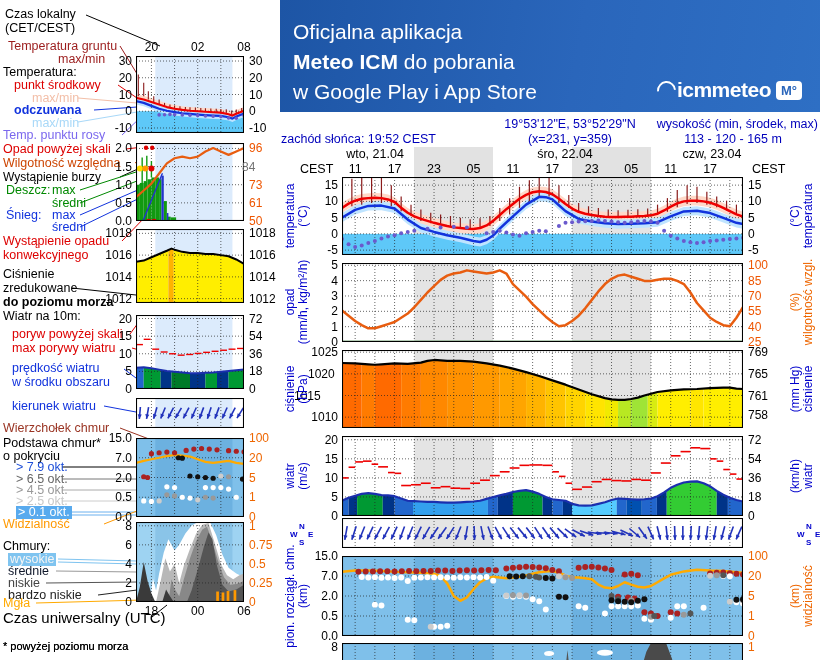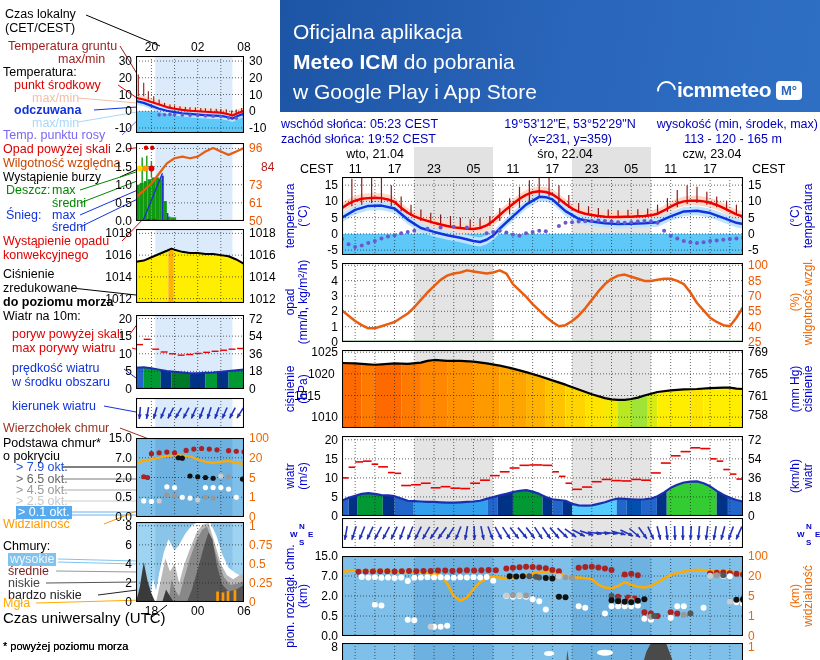--- a/index.html
+++ b/index.html
@@ -101,42 +101,41 @@
       <div class="lbl" style="left: 3px; top: 437px; position: absolute; color: rgb(0, 0, 0); font-size: 12.5px;">Podstawa chmur*</div>
       <div class="lbl" style="left: 3px; top: 450px; position: absolute; color: rgb(0, 0, 0); font-size: 12.5px;">o pokryciu</div>
       <div class="lbl" style="left: 16px; top: 461px; position: absolute; color: #1d4ed8; font-size: 12.5px;">&gt; 7.9 okt.</div>
       <div class="lbl" style="left: 16px; top: 473px; position: absolute; color: rgb(102, 102, 102); font-size: 12.5px;">&gt; 6.5 okt.</div>
       <div class="lbl" style="left: 16px; top: 484px; position: absolute; color: rgb(153, 153, 153); font-size: 12.5px;">&gt; 4.5 okt.</div>
       <div class="lbl" style="left: 16px; top: 495px; position: absolute; color: rgb(200, 200, 200); font-size: 12.5px;">&gt; 2.5 okt.</div>
       <div class="lbl" style="left: 16px; top: 506px; position: absolute; color: rgb(255, 255, 255); font-size: 12.5px; background: rgb(88, 170, 238); padding: 0px 2px;">&gt; 0.1 okt.</div>
       <div class="lbl" style="left: 3px; top: 518px; position: absolute; color: rgb(255, 153, 0); font-size: 12.5px;">Widzialność</div>
       <div class="lbl" style="left: 3px; top: 540px; position: absolute; color: rgb(0, 0, 0); font-size: 12.5px;">Chmury:</div>
       <div class="lbl" style="left: 8px; top: 553px; position: absolute; color: rgb(245, 245, 245); font-size: 12.5px; background: rgb(127, 196, 240); padding: 0px 2px;">wysokie</div>
-      <div class="lbl" style="left: 8px; top: 565px; position: absolute; color: #7f1d1d; font-size: 12.5px;">średnie</div>
+      <div class="lbl" style="left: 8px; top: 565px; position: absolute; color: #0f172a; font-size: 12.5px;">średnie</div>
       <div class="lbl" style="left: 8px; top: 577px; position: absolute; color: rgb(68, 68, 68); font-size: 12.5px;">niskie</div>
       <div class="lbl" style="left: 8px; top: 589px; position: absolute; color: rgb(34, 34, 34); font-size: 12.5px;">bardzo niskie</div>
       <div class="lbl" style="left: 3px; top: 597px; position: absolute; color: rgb(255, 170, 0); font-size: 12.5px;">Mgła</div>
       <div class="lbl" style="left: 3px; top: 611px; position: absolute; color: rgb(0, 0, 0); font-size: 15px;">Czas uniwersalny (UTC)</div>
       <div class="lbl" style="left: 3px; top: 640px; position: absolute; color: rgb(0, 0, 0); font-size: 11px;">* powyżej poziomu morza</div>
       <div style="position: absolute; left: 3px; top: 640px; font-size: 11px; color: rgb(0, 0, 0);">* powyżej poziomu morza</div>
     </div>
 
   <div id="banner">
     <div class="bline" style="top:50px"><b>Meteo ICM</b><span> do pobrania</span></div>
     <div class="bline" style="top:20px">Oficjalna aplikacja</div>
     <div class="bline" style="top:80px">w Google Play i App Store</div>
 
     <div id="logo">
       <span class="swoosh"></span>
       <span class="ltxt">icmmeteo</span>
       <span class="badge">M°</span>
     </div>
   </div>
 
-  <div class="hdr" style="left:281px;top:117px">wschód słońca: 05:23 CEST</div>
   <div class="hdr" style="left:281px;top:132px">zachód słońca: 19:52 CEST</div>
   <div class="hdr" style="left:470px;top:117px;width:200px;text-align:center">19°53'12"E, 53°52'29"N</div>
   <div class="hdr" style="left:470px;top:132px;width:200px;text-align:center">(x=231, y=359)</div>
   <div class="hdr" style="left:648px;top:117px;width:170px;text-align:right">wysokość (min, środek, max)</div>
   <div class="hdr" style="left:648px;top:132px;width:170px;text-align:center">113 - 120 - 165 m</div>
 
   <div id="axisrow">
       <div style="position: absolute; left: 414px; top: 147px; width: 79px; height: 30px; background: rgb(226, 226, 226);"></div>
       <div style="position: absolute; left: 572px; top: 147px; width: 79px; height: 30px; background: rgb(226, 226, 226);"></div>
       <div class="ax" style="position: absolute; left: 300px; top: 162px; font-size: 12.5px;">CEST</div>
@@ -965,21 +964,21 @@
         <line x1="10.799999999999999" y1="76.91162790697675" x2="14.657142857142857" y2="76.91162790697675" stroke="#dd0000" stroke-width="2"></line>
         <line x1="16.2" y1="76.91162790697675" x2="20.057142857142857" y2="76.91162790697675" stroke="#dd0000" stroke-width="2"></line>
         <rect x="0.5" y="0.5" width="107" height="77" fill="none" stroke="#000" stroke-width="1.1"></rect>
       </svg>
       <div class="tick tickL" style="position: absolute; left: 88px; top: 142.442px; width: 44px; text-align: right; color: rgb(0, 0, 0);">2.0</div>
       <div class="tick tickL" style="position: absolute; left: 88px; top: 160.581px; width: 44px; text-align: right; color: rgb(0, 0, 0);">1.5</div>
       <div class="tick tickL" style="position: absolute; left: 88px; top: 178.721px; width: 44px; text-align: right; color: rgb(0, 0, 0);">1.0</div>
       <div class="tick tickL" style="position: absolute; left: 88px; top: 196.86px; width: 44px; text-align: right; color: rgb(0, 0, 0);">0.5</div>
       <div class="tick tickL" style="position: absolute; left: 88px; top: 215px; width: 44px; text-align: right; color: rgb(0, 0, 0);">0.0</div>
       <div class="tick" style="left: 249px; top: 142.442px; color: rgb(238, 85, 0);">96</div>
-      <div class="tick" style="left: 261px; top: 160.581px; color: #b91c1c;">84</div>
+      <div class="tick" style="left: 242px; top: 160.581px; color: #737373;">84</div>
       <div class="tick" style="left: 249px; top: 178.721px; color: rgb(238, 85, 0);">73</div>
       <div class="tick" style="left: 249px; top: 196.86px; color: rgb(238, 85, 0);">61</div>
       <div class="tick" style="left: 249px; top: 215px; color: rgb(238, 85, 0);">50</div>
       <svg width="108" height="74" style="position:absolute;left:136px;top:229px">
         <rect x="0" y="0" width="108" height="74" fill="#fff"></rect>
         <rect x="19.285714285714285" y="0" width="77.14285714285714" height="74" fill="#dcebfc"></rect>
         <defs>
           <clipPath id="cp2">
             <path d="M0,32.64705882352963L0,32.64705882352963L7.7142857142857135,31.558823529411725L15.428571428571427,28.29411764705926L23.142857142857142,25.029411764705557L30.857142857142854,21.764705882353084L35.48571428571429,19.588235294117283L38.57142857142857,20.67647058823519L46.285714285714285,22.852941176470992L54,23.94117647058765L61.71428571428571,23.94117647058765L69.42857142857143,25.029411764705557L77.14285714285714,25.029411764705557L84.85714285714286,26.11764705882345L92.57142857142857,27.20588235294136L100.28571428571429,30.47058823529383L108,34.8235294117642L108,74L0,74Z"></path>
           </clipPath>

